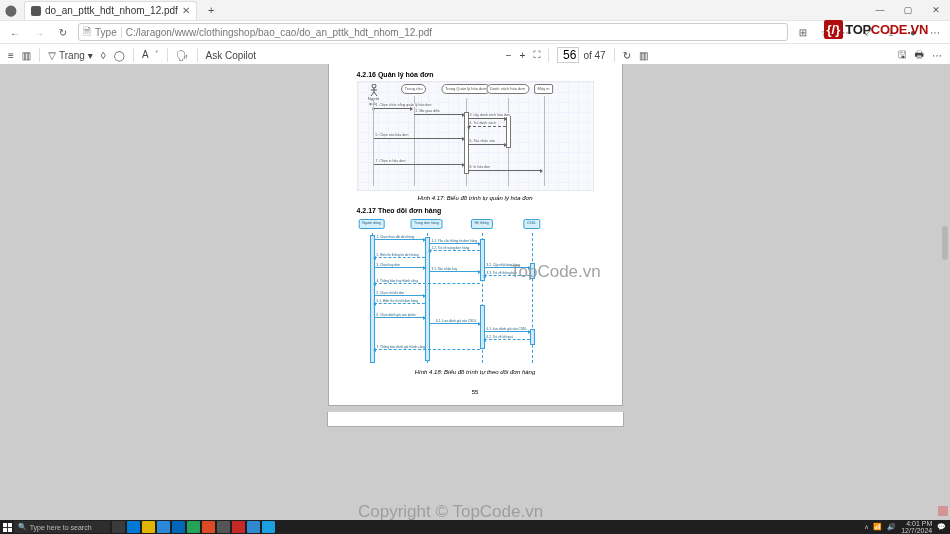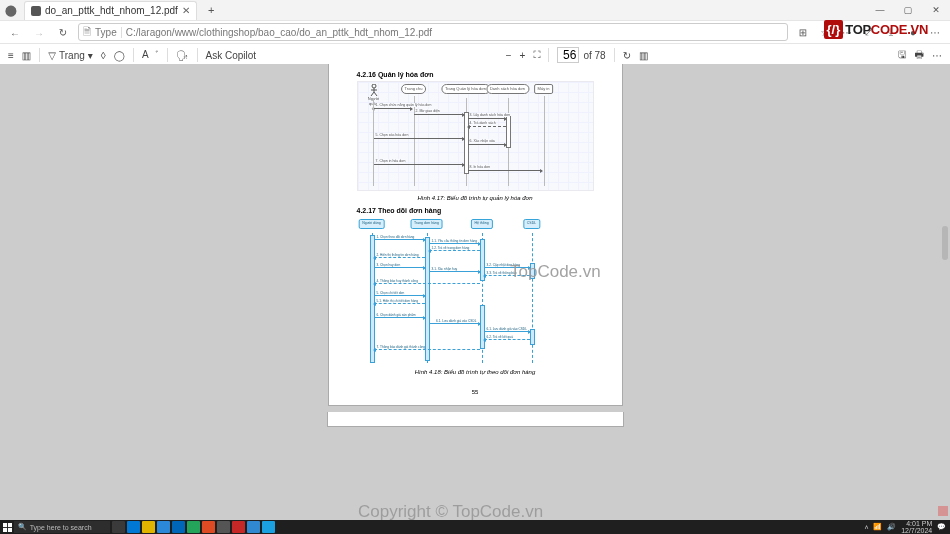--- a/index.html
+++ b/index.html
@@ -131,21 +131,21 @@
   <span>Ask Copilot</span>
 
   <span class="spacer"></span>
 
   <span>−</span>
   <span>+</span>
   <span>⛶</span>
   <span class="sep"></span>
   <span class="grp">
     <input class="pginput" value="56" style="">
-    <span>of 78</span>
+    <span>of 47</span>
   </span>
   <span class="sep"></span>
   <span>↻</span>
   <span>▥</span>
 
   <span class="spacer"></span>
   <span>🖫</span>
   <span>🖶</span>
   <span>⋯</span>
 </div>

